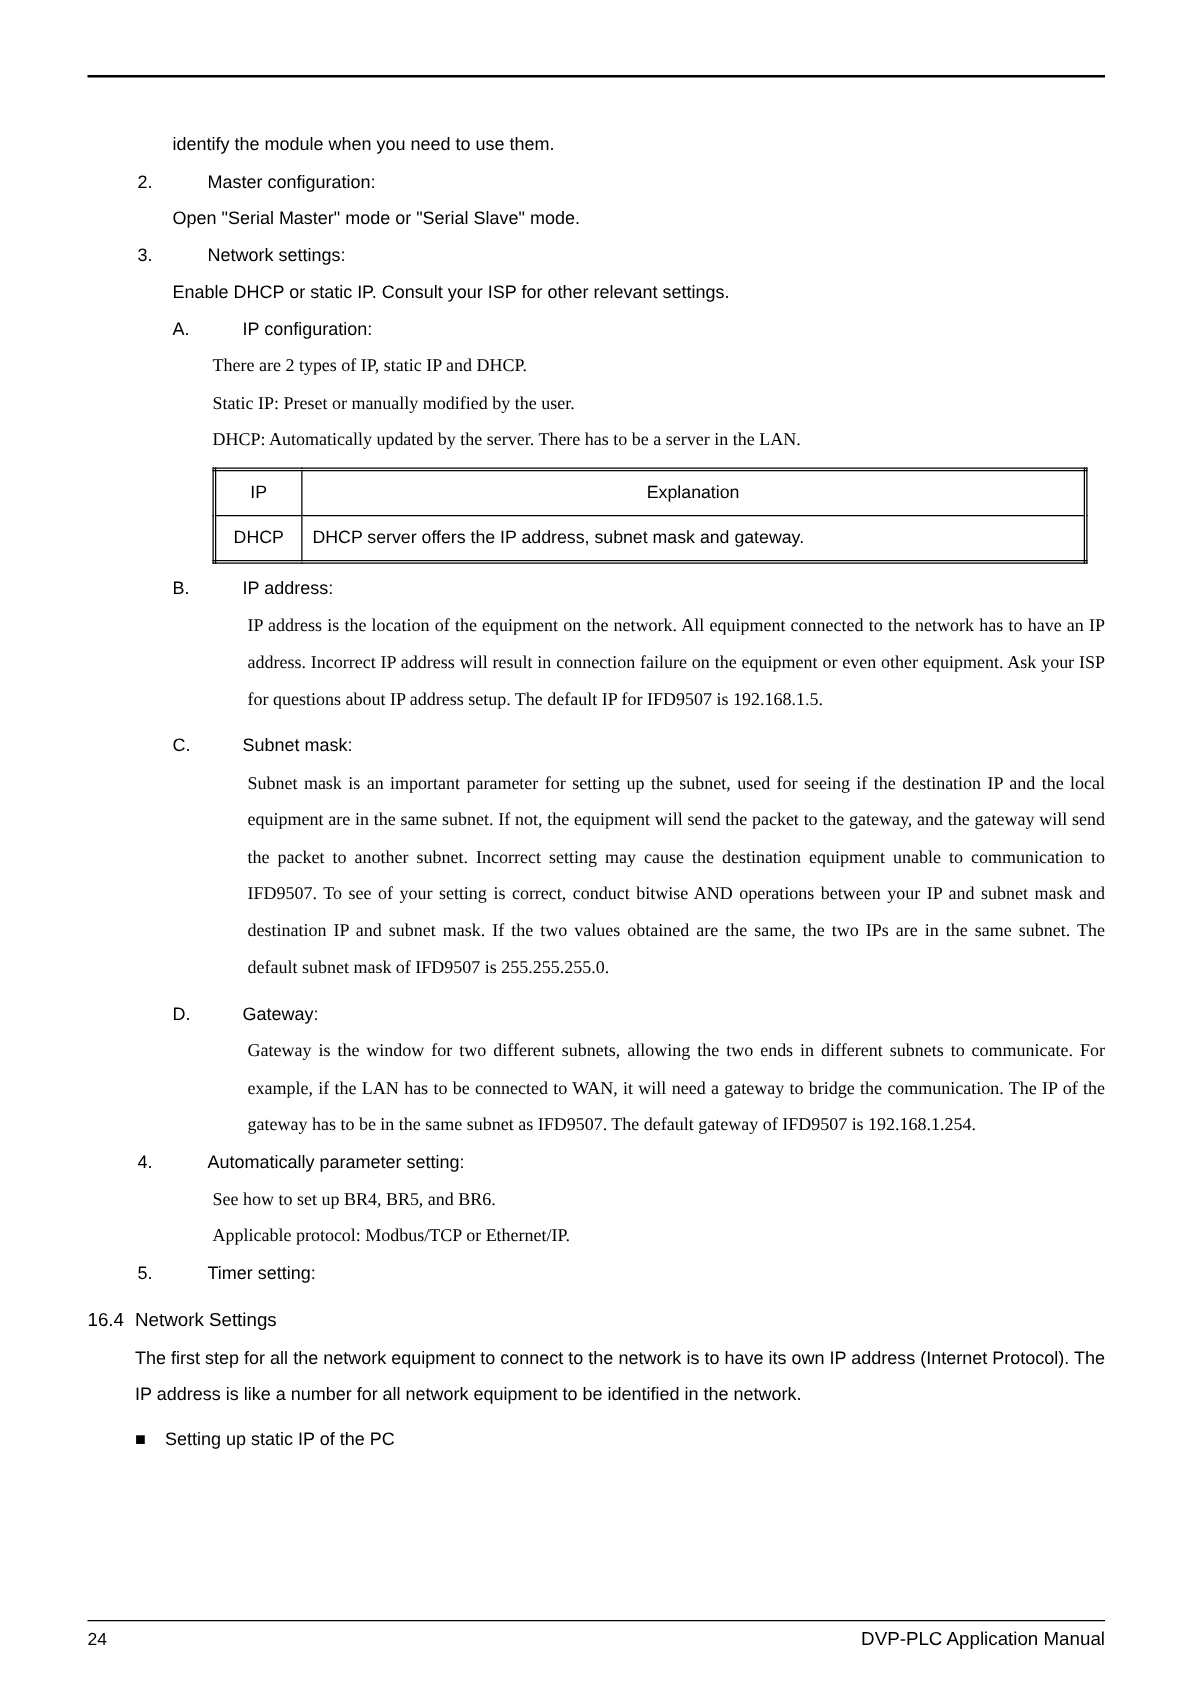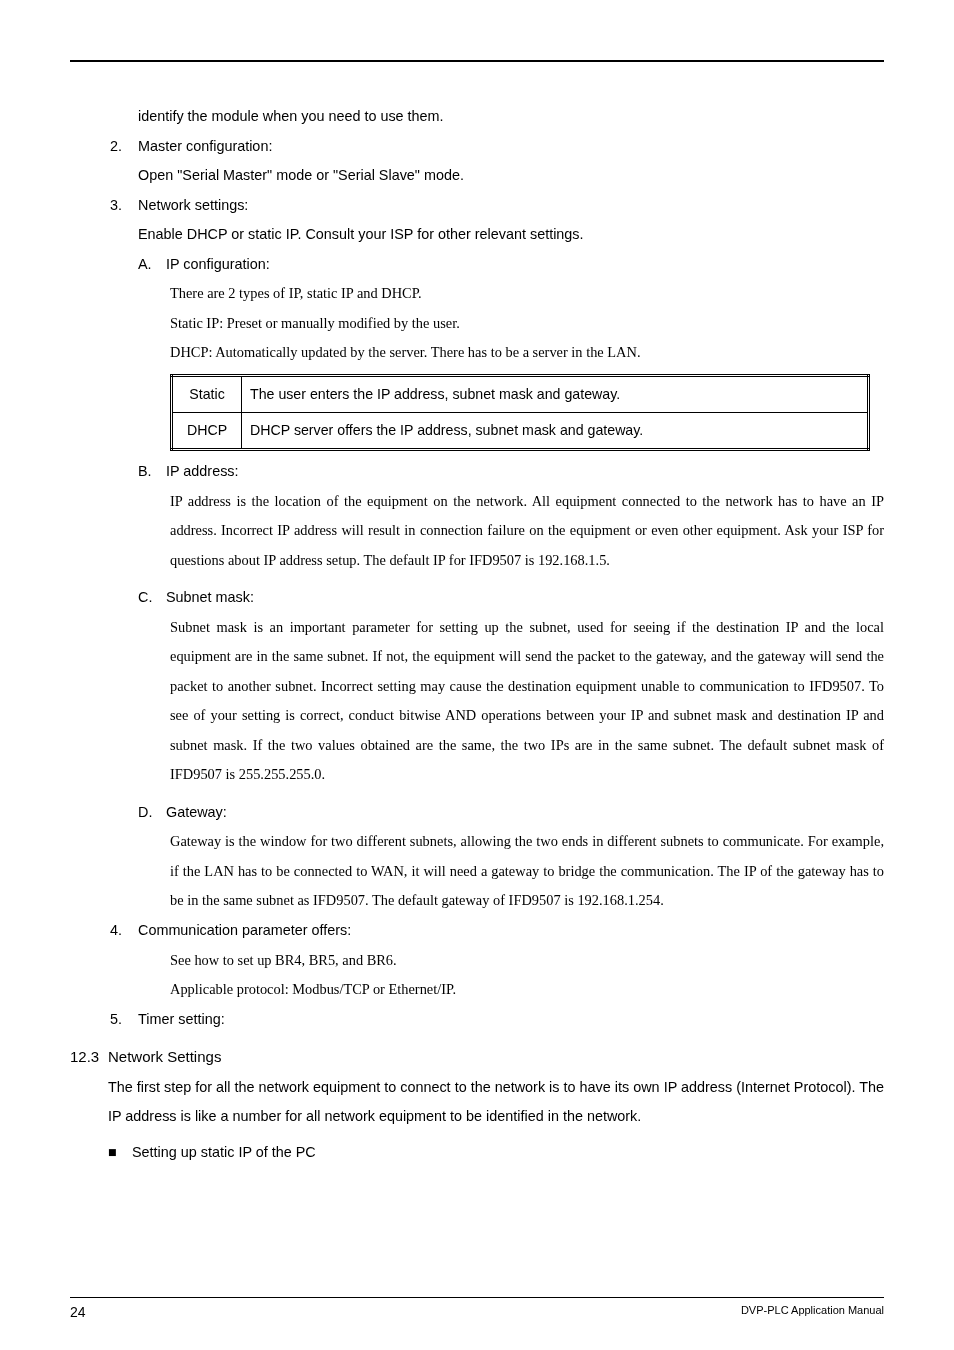--- a/index.html
+++ b/index.html
@@ -5,34 +5,34 @@
   * { margin: 0; padding: 0; box-sizing: border-box; }
   html, body { width: 954px; height: 1350px; background: #fff; font-family: Arial, Helvetica, sans-serif; color: #000; }
   .page { width: 954px; height: 1350px; position: relative; padding: 60px 70px 40px 70px; }
   .header-rule { border-top: 2px solid #000; margin-bottom: 40px; }
   .content { font-size: 14.4px; line-height: 2.05; }
   .indent-2 { padding-left: 68px; }
   .indent-3 { padding-left: 100px; font-family: Liberation Serif, serif; }
   .list-item { display: flex; }
   .list-num { flex: 0 0 28px; }
   .list-let { flex: 0 0 28px; }
-  .list-body { flex: 1; text-align: justify; }
+  .list-body { flex: 1; text-align: justify; margin-left: 28px; }
   table.ip-table { border-collapse: collapse; margin: 6px 0 6px 100px; width: 700px; border: 3px double #000; }
   table.ip-table th, table.ip-table td { border: 1px solid #000; padding: 3px 8px; font-size: 14.2px; font-weight: normal; }
   table.ip-table .col-ip { width: 70px; text-align: center; }
   table.ip-table th.col-exp { text-align: center; }
   .sec-head { display:flex; margin-top:8px; font-size:15px; }
   .sec-num { flex:0 0 38px; }
   .sec-body-intro { padding-left: 38px; font-size:14.4px; line-height:2.05; text-align: justify; }
   .bullet-row { display:flex; padding-left:38px; margin-top:6px; }
   .bullet-sq { flex:0 0 24px; }
   .footer { position: absolute; bottom: 30px; left: 70px; right: 70px; }
   .footer-rule { border-top: 1.5px solid #000; margin-bottom: 6px; }
   .footer-row { display:flex; justify-content: space-between; font-size: 14px; gap: 30px; }
-  .footer-right { font-size: 11px; }
+  .footer-right { font-size: 15px; }
 </style>
 </head>
 <body>
 
 <div class="page">
   <div class="header-rule"></div>
 
   <div class="content">
 
     <div class="indent-2">identify the module when you need to use them.</div>
@@ -52,23 +52,23 @@
     <div class="list-item" style="padding-left:68px;">
       <div class="list-let">A.</div>
       <div class="list-body">IP configuration:</div>
     </div>
     <div class="indent-3">There are 2 types of IP, static IP and DHCP.</div>
     <div class="indent-3">Static IP: Preset or manually modified by the user.</div>
     <div class="indent-3">DHCP: Automatically updated by the server. There has to be a server in the LAN.</div>
 
     <table class="ip-table">
       <tbody>
-      <tr>
-        <td class="col-ip">Static</td>
-        <td>The user enters the IP address, subnet mask and gateway.</td>
+          <tr>
+        <th class="col-ip">IP</th>
+        <th class="col-exp">Explanation</th>
       </tr>
       <tr>
         <td class="col-ip">DHCP</td>
         <td>DHCP server offers the IP address, subnet mask and gateway.</td>
       </tr>
     </tbody>
       </table>
 
     <div class="list-item" style="padding-left:68px;">
       <div class="list-let">B.</div>
@@ -83,32 +83,32 @@
     <div class="indent-3 list-body" style="margin-bottom:8px;">Subnet mask is an important parameter for setting up the subnet, used for seeing if the destination IP and the local equipment are in the same subnet. If not, the equipment will send the packet to the gateway, and the gateway will send the packet to another subnet. Incorrect setting may cause the destination equipment unable to communication to IFD9507. To see of your setting is correct, conduct bitwise AND operations between your IP and subnet mask and destination IP and subnet mask. If the two values obtained are the same, the two IPs are in the same subnet. The default subnet mask of IFD9507 is 255.255.255.0.</div>
 
     <div class="list-item" style="padding-left:68px;">
       <div class="list-let">D.</div>
       <div class="list-body">Gateway:</div>
     </div>
     <div class="indent-3 list-body">Gateway is the window for two different subnets, allowing the two ends in different subnets to communicate. For example, if the LAN has to be connected to WAN, it will need a gateway to bridge the communication. The IP of the gateway has to be in the same subnet as IFD9507. The default gateway of IFD9507 is 192.168.1.254.</div>
 
     <div class="list-item" style="padding-left:40px;">
       <div class="list-num">4.</div>
-      <div class="list-body">Communication parameter offers:</div>
+      <div class="list-body">Automatically parameter setting:</div>
     </div>
     <div class="indent-3">See how to set up BR4, BR5, and BR6.</div>
     <div class="indent-3">Applicable protocol: Modbus/TCP or Ethernet/IP.</div>
 
     <div class="list-item" style="padding-left:40px;">
       <div class="list-num">5.</div>
       <div class="list-body">Timer setting:</div>
     </div>
 
     <div class="sec-head">
-      <div class="sec-num">12.3</div>
+      <div class="sec-num">16.4</div>
       <div>Network Settings</div>
     </div>
     <div class="sec-body-intro">The first step for all the network equipment to connect to the network is to have its own IP address (Internet Protocol). The IP address is like a number for all network equipment to be identified in the network.</div>
 
     <div class="bullet-row">
       <div class="bullet-sq">■</div>
       <div>Setting up static IP of the PC</div>
     </div>
 
   </div>

